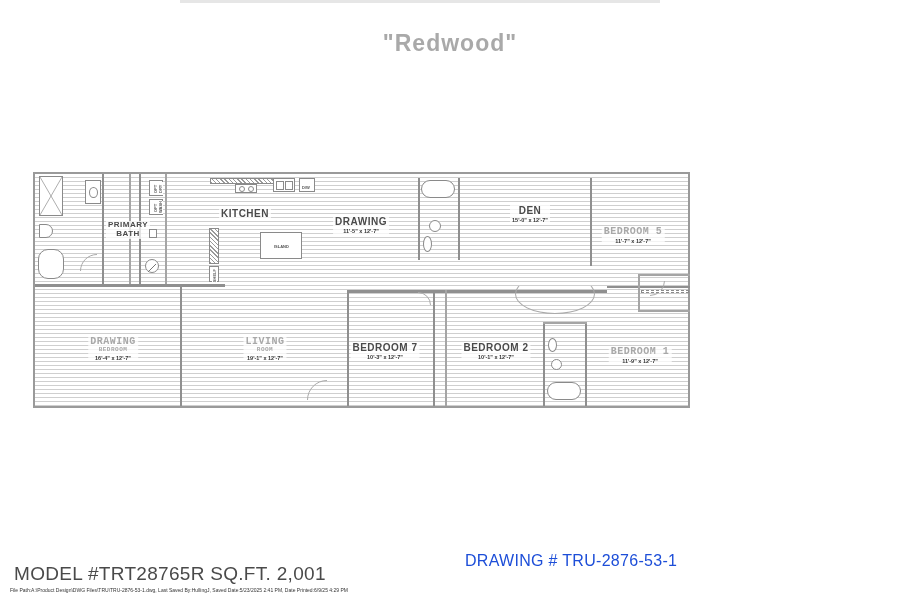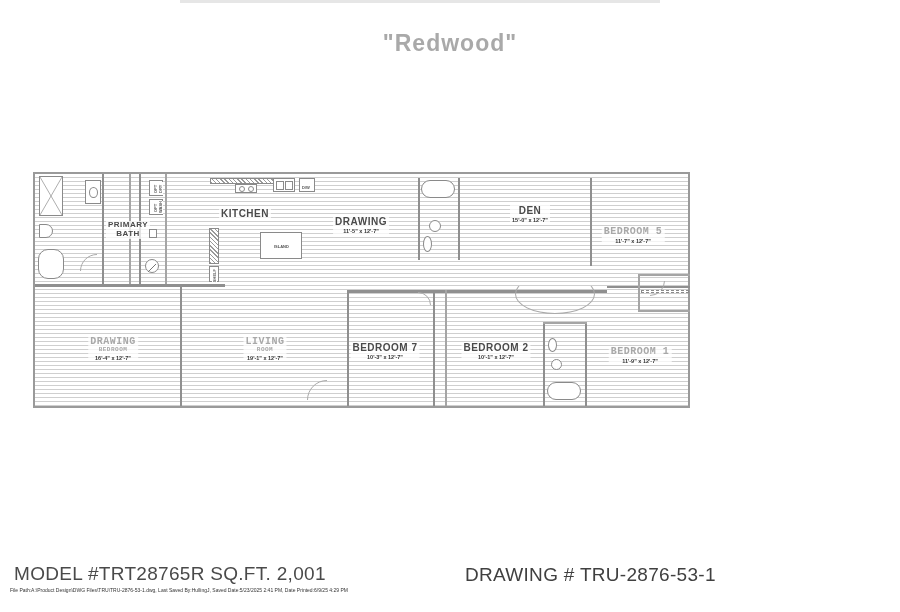--- a/index.html
+++ b/index.html
@@ -46,21 +46,21 @@
     background:#fff;
   }
   .vertical { writing-mode:vertical-rl; transform:rotate(180deg); }
   .footer-model {
     position:absolute; left:14px; top:563px; font-size:19px; color:#4a4a4a; letter-spacing:0.3px;
   }
   .footer-file {
     position:absolute; left:10px; top:587px; font-size:5px; color:#333; white-space:nowrap;
   }
   .footer-drawing {
-    position:absolute; left:465px; top:564px; font-size:19px; color:#404040; letter-spacing:0.3px;
+    position:absolute; left:465px; top:552px; font-size:16px; color:#1d4ed8; letter-spacing:0.3px;
   }
 </style>
 </head>
 <body>
 
 <div class="top-edge"></div>
 
 <div class="title">"Redwood"</div>
 
 <div class="plan">

